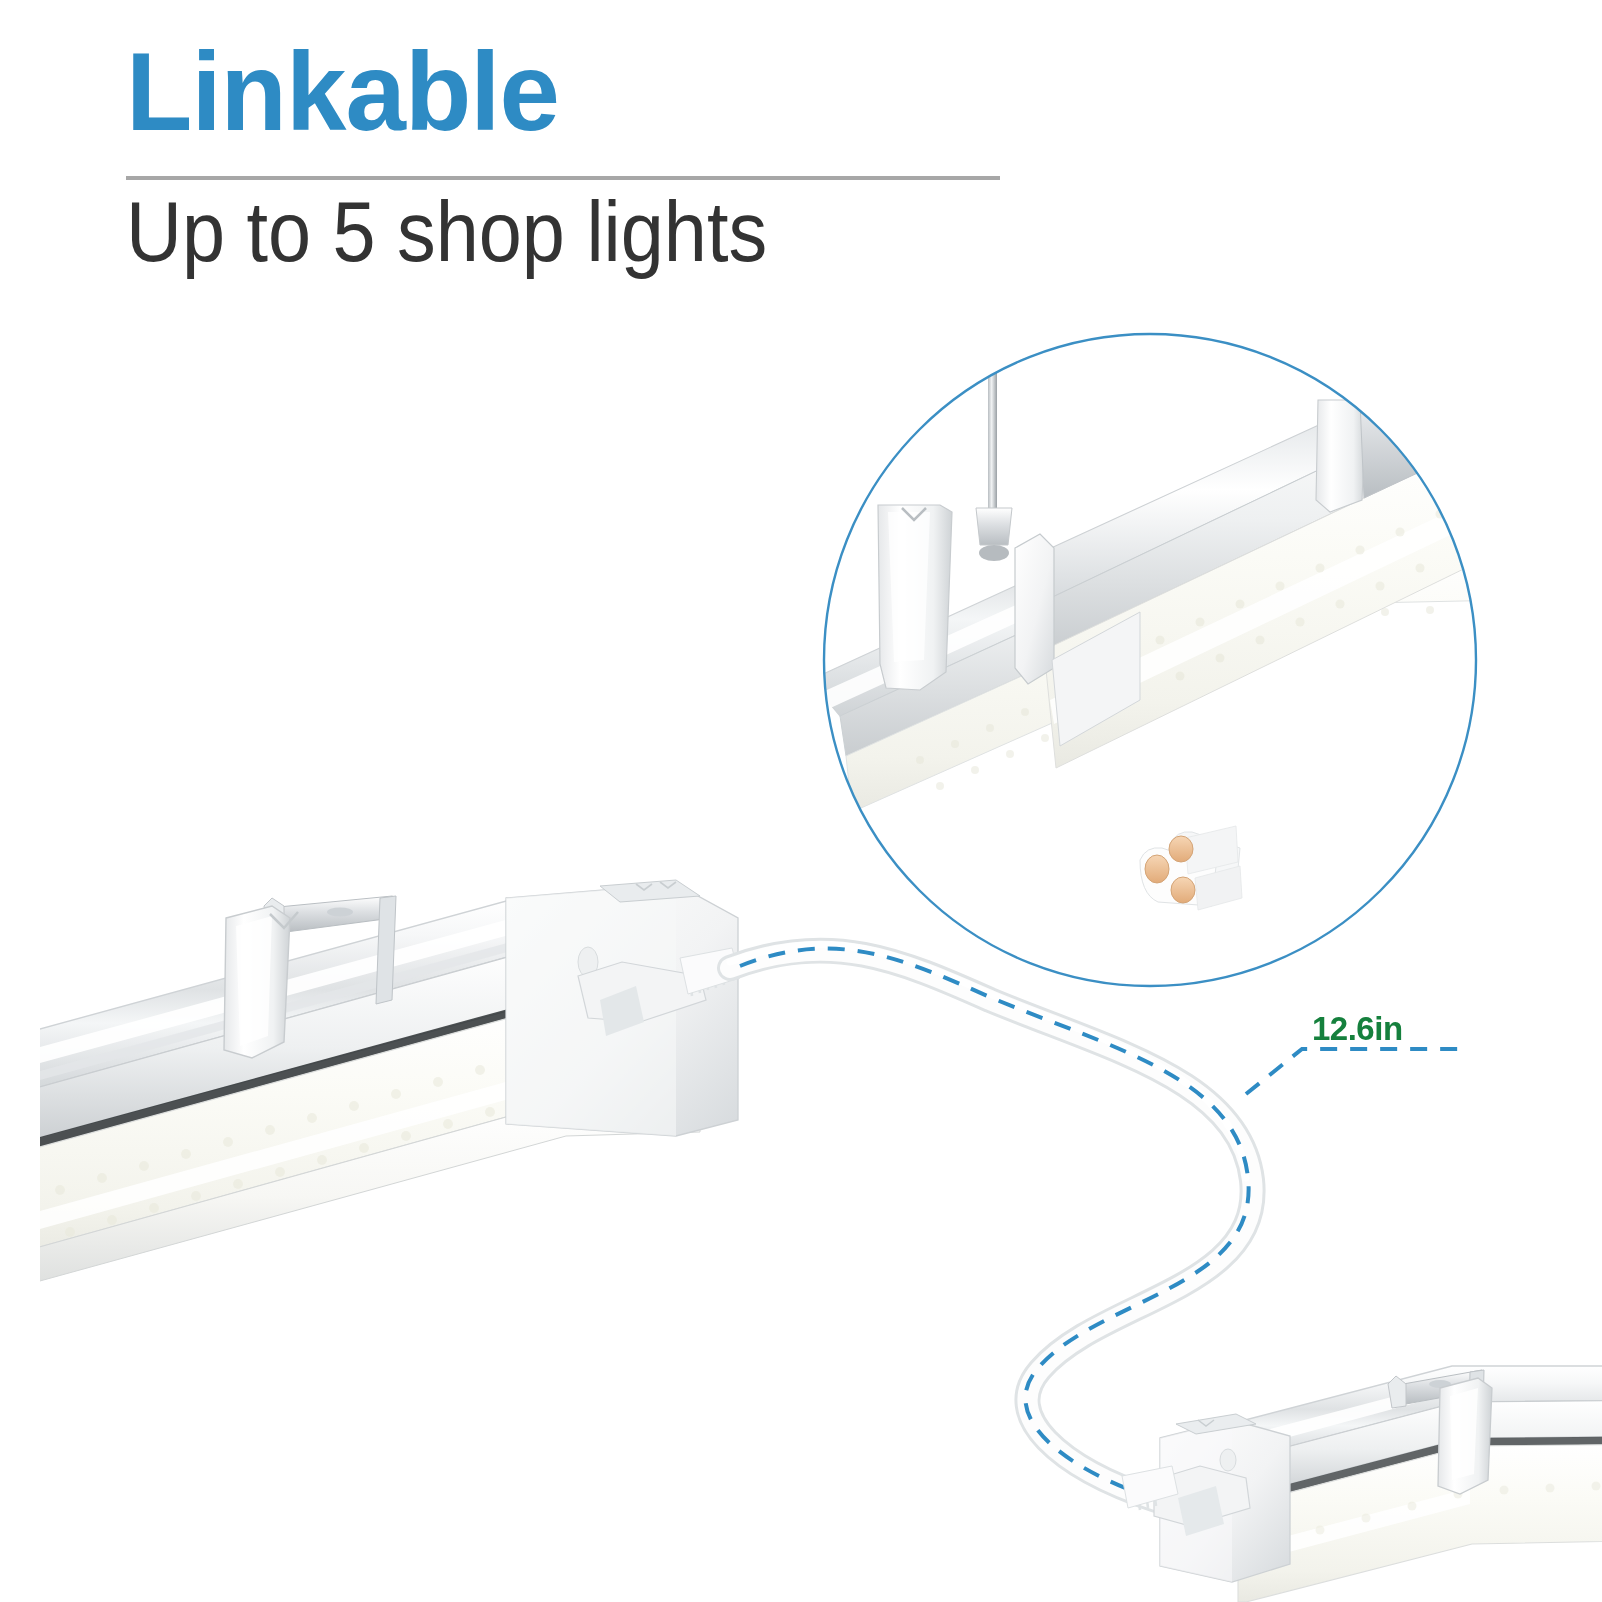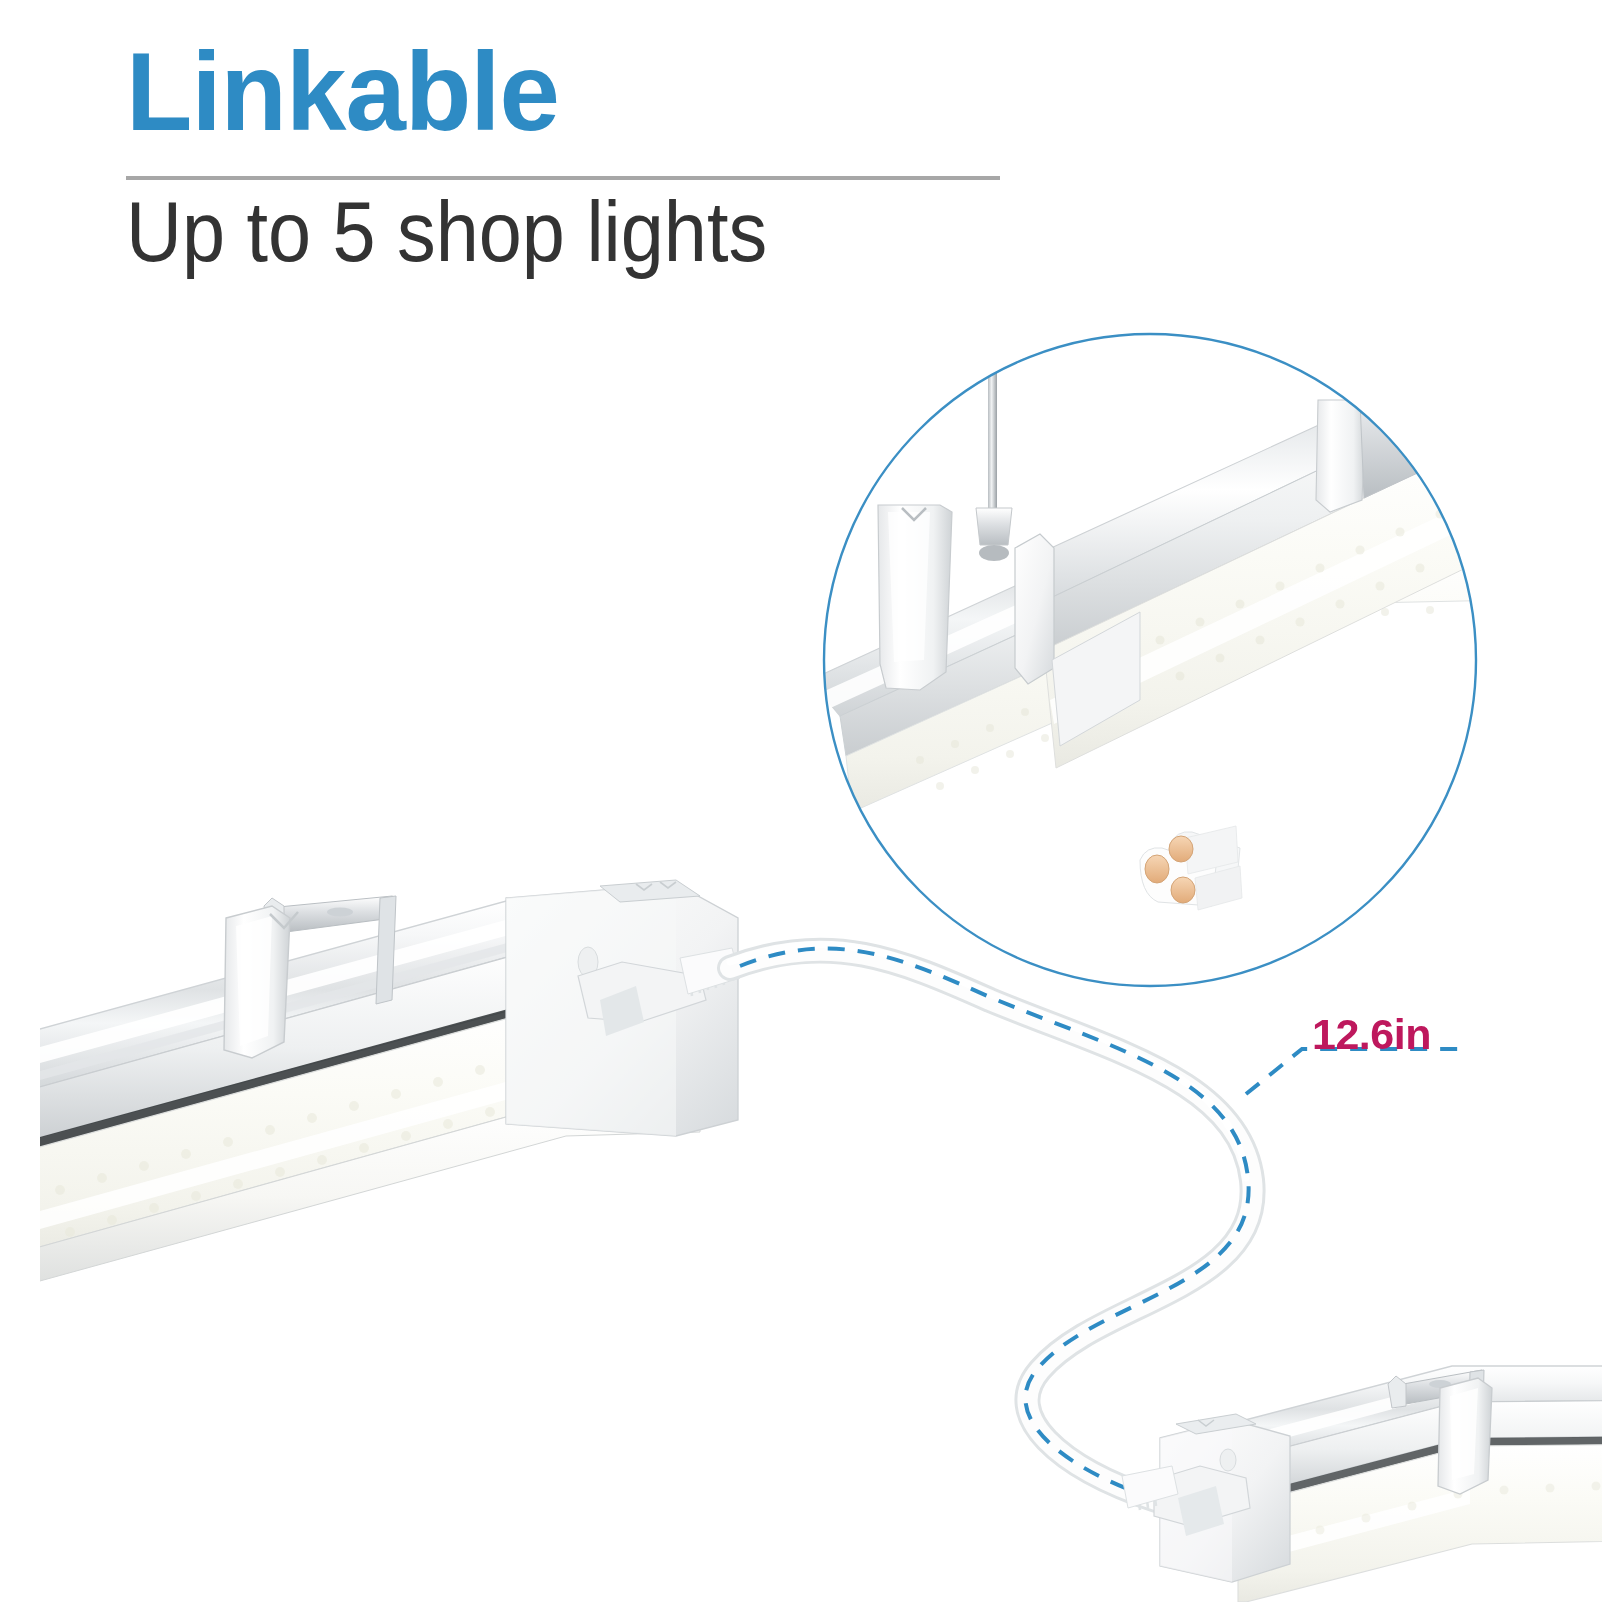--- a/index.html
+++ b/index.html
@@ -54,23 +54,23 @@
     transform: scaleX(0.90);
     transform-origin: left top;
     white-space: nowrap;
   }
 
   
   .dim-label {
     position: absolute;
     left: 1272px;
     top: 1010px;
-    font-size: 43px;
+    font-size: 33px;
     font-weight: 700;
-    color: #be185d;
+    color: #15803d;
     letter-spacing: -0.5px;
     white-space: nowrap;
   }
 
   
   svg.layer {
     position: absolute;
     left: 0;
     top: 0;
     width: 1602px;

